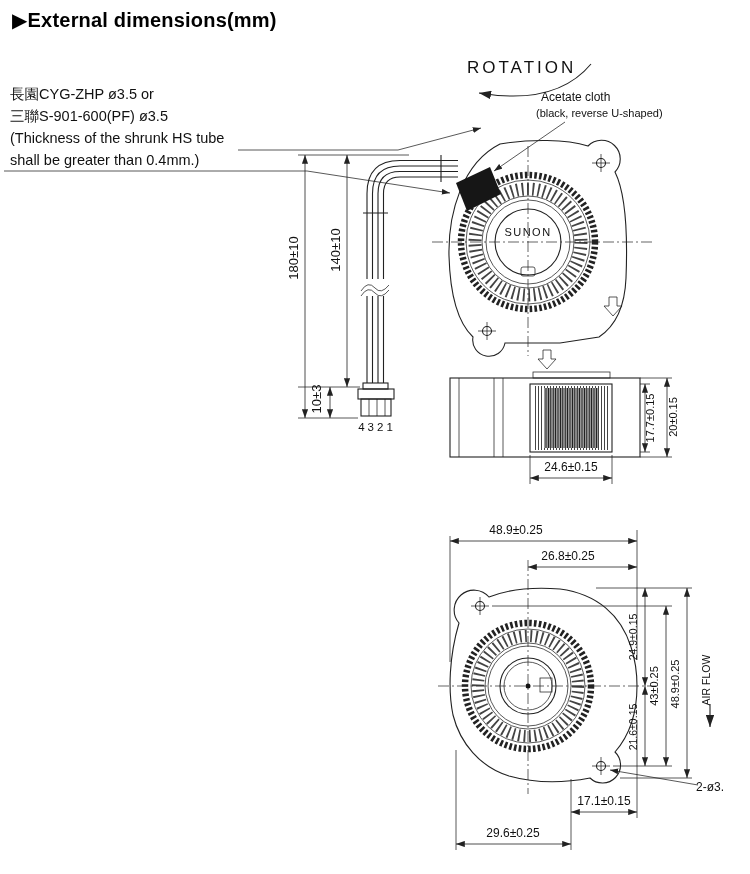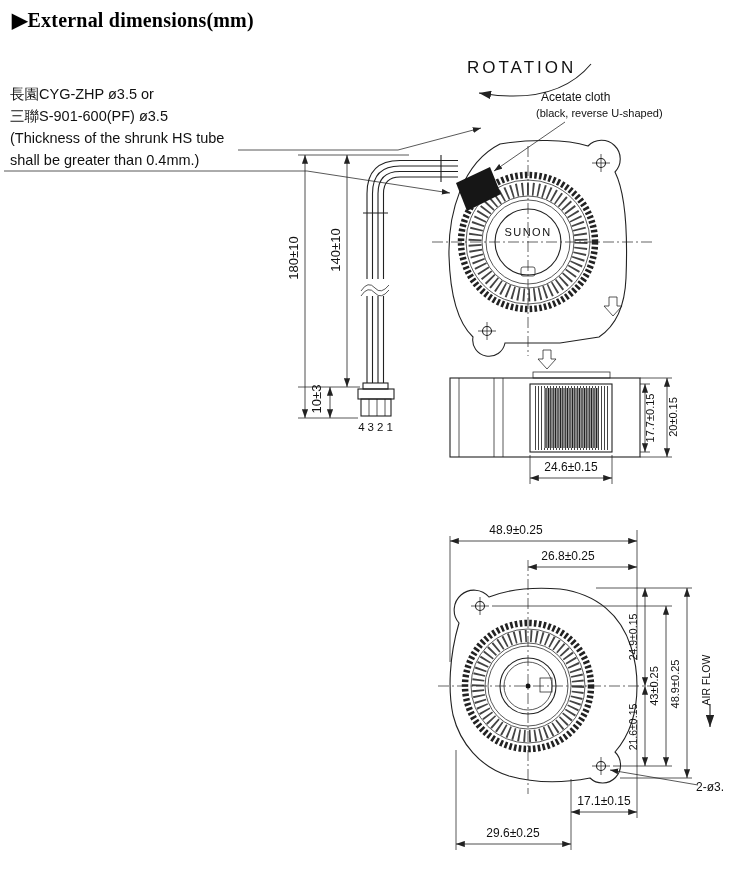--- a/index.html
+++ b/index.html
@@ -1,19 +1,19 @@
 <!DOCTYPE html>
 <html><head>
 <meta charset="utf-8">
 <style>
   html,body{margin:0;padding:0;background:#fff;}
   .canvas{position:relative;width:750px;height:874px;background:#fff;overflow:hidden;
           font-family:"Liberation Sans","DejaVu Sans",sans-serif;}
   .title{position:absolute;left:12px;top:8px;font-size:20px;font-weight:bold;color:#000;
-         letter-spacing:0.2px;font-family:Liberation Serif, serif;}
+         letter-spacing:0.2px;}
   svg{position:absolute;left:0;top:0;}
   svg text{font-family:"Liberation Sans","DejaVu Sans",sans-serif;fill:#111;}
   .t15{font-size:14.5px;}
   .t13{font-size:13px;}
   .t12{font-size:12px;}
   .t11{font-size:11px;}
   .t10{font-size:10.5px;}
   .trot{font-size:17px;letter-spacing:3px;}
   .brand{font-size:11px;letter-spacing:1.5px;}
   .pins{font-size:11.5px;letter-spacing:3px;}

